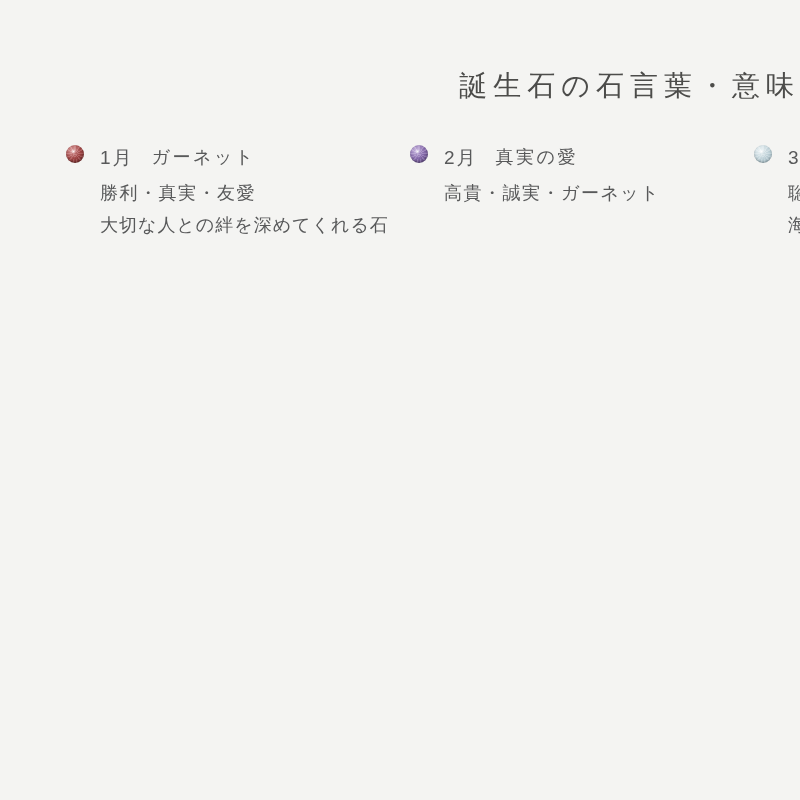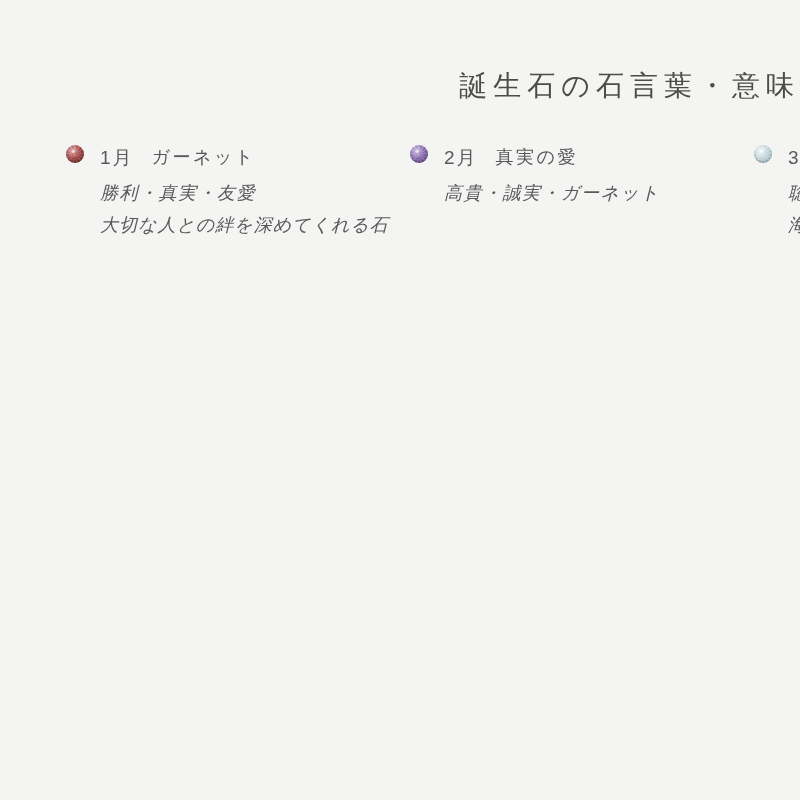--- a/index.html
+++ b/index.html
@@ -64,21 +64,20 @@
     margin-right:18px;
     white-space:nowrap;
   }
   .stone-name{
     font-size:18px;
     letter-spacing:2.5px;
     white-space:nowrap;
   }
   .entry-body{
     padding-left:34px;
-    font-style:italic;
   }
   .keywords{
     font-size:18px;
     letter-spacing:1.5px;
     line-height:32px;
     white-space:nowrap;
   }
   .meaning{
     font-size:18px;
     letter-spacing:1px;

